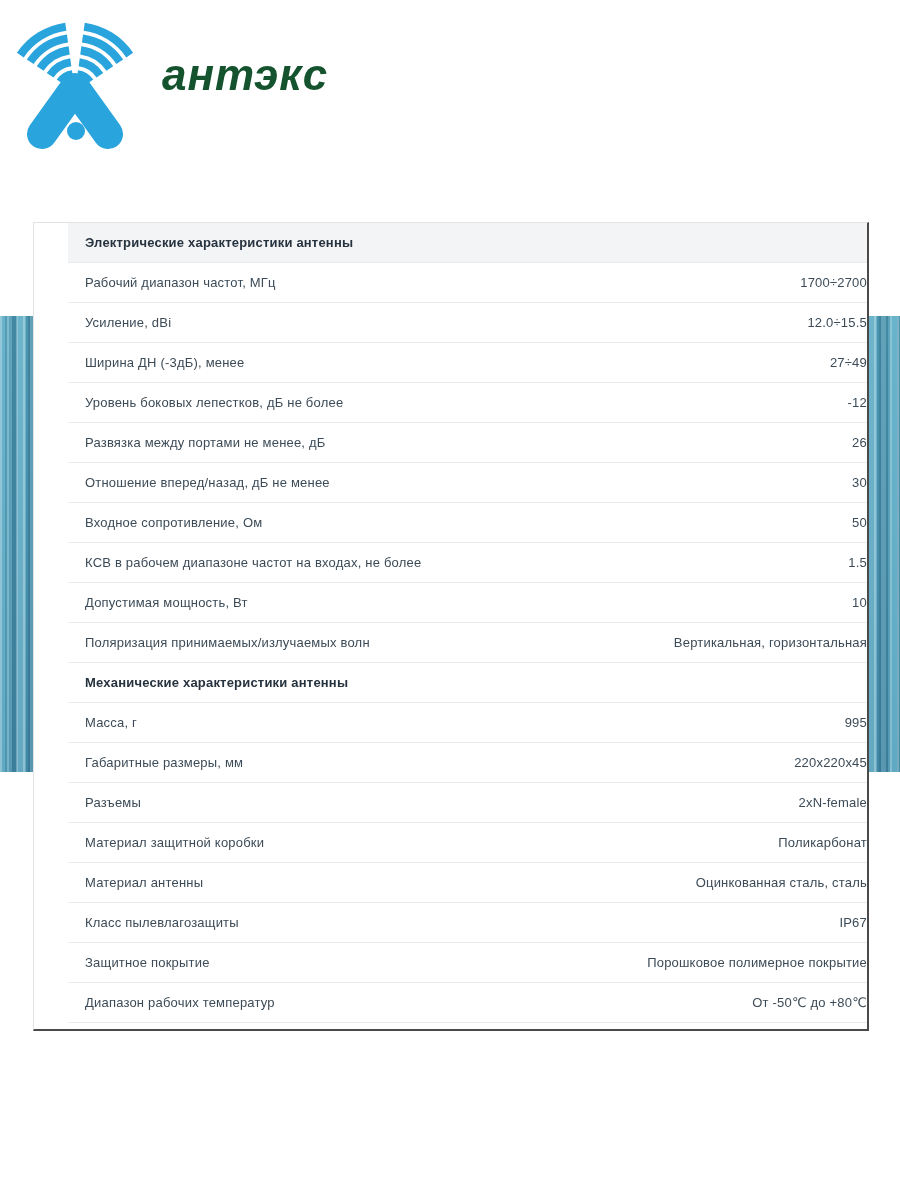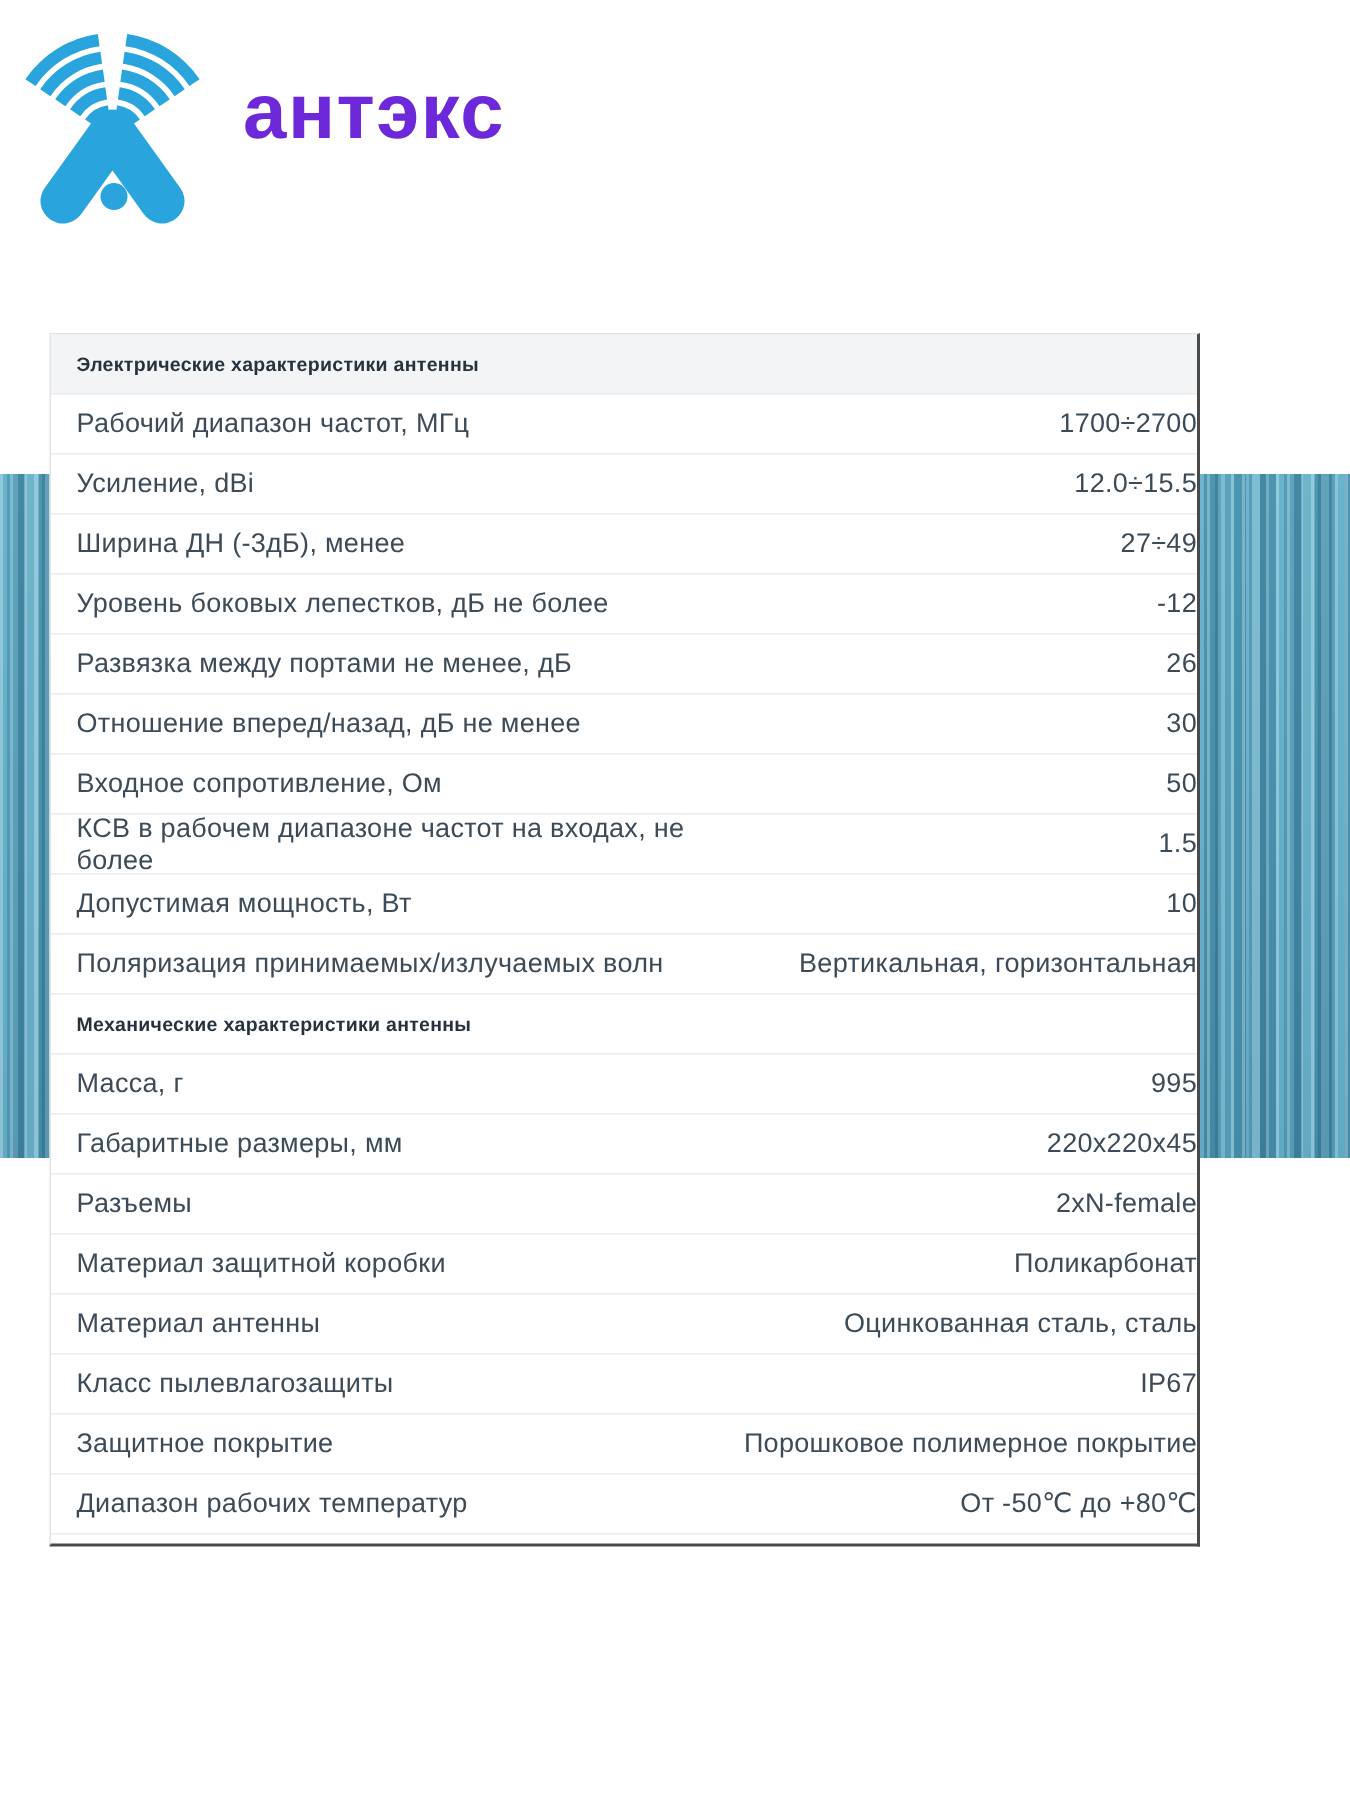--- a/index.html
+++ b/index.html
@@ -23,37 +23,38 @@
         rgba(166,224,238,0.26) 17px 26px, rgba(28,92,120,0.22) 26px 37px),
       linear-gradient(180deg,#5aa6c0 0%,#4d95b2 100%);
   }
   
   .logo{
     position:absolute;left:14px;top:12px;
     display:flex;align-items:center;gap:16px;
   }
   .logo svg{display:block;}
   .logo .wordmark{
-    font-size:52px;font-weight:700;color:#6d28d9;
-    letter-spacing:1px;line-height:1;padding-bottom:14px;
+    font-size:44px;font-weight:700;color:#14532d;
+    letter-spacing:1px;line-height:1;padding-bottom:14px;font-style:italic;
   }
   
   .card{
-    position:absolute;left:33px;top:222px;width:767px;
+    position:absolute;left:33px;top:222px;width:836px;
     background:#ffffff;
     border:1px solid #e3e3e3;
     border-right:2px solid #4a4a4a;
     border-bottom:2px solid #4a4a4a;
     padding-bottom:6px;
     box-sizing:border-box;
+    padding-left:34px;
   }
   .row{
     display:flex;align-items:center;height:39px;
     border-bottom:1px solid #e9ebee;
-    font-size:18px;color:#3c4b57;letter-spacing:.2px;
+    font-size:13px;color:#3c4b57;letter-spacing:.2px;
   }
   .row .label{
     width:57.5%;padding-left:17px;box-sizing:border-box;text-align:left;
   }
   .row .value{
     width:42.5%;text-align:right;
   }
   .row.section-header{
     font-weight:700;color:#26323e;font-size:13px;
   }

